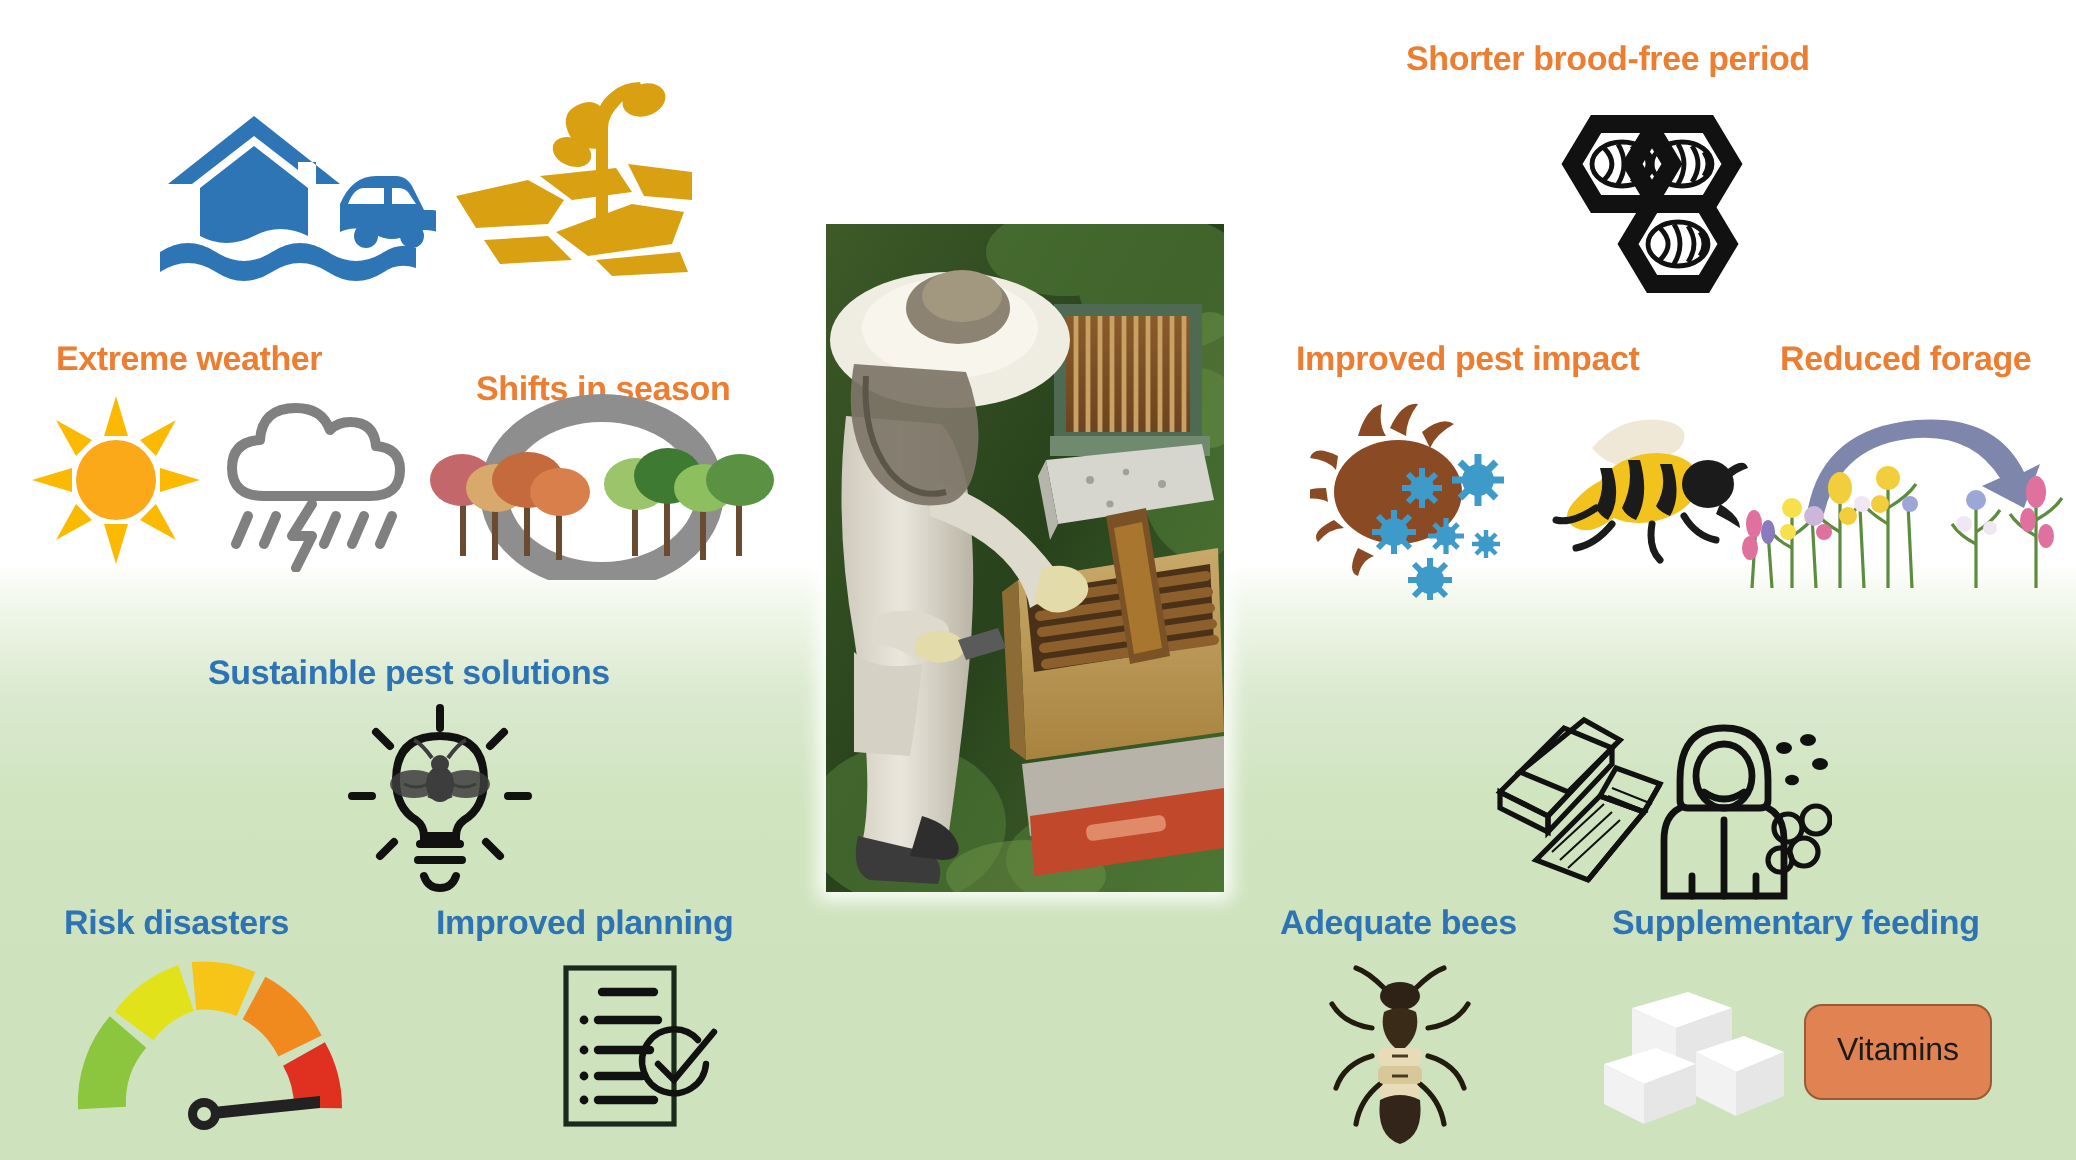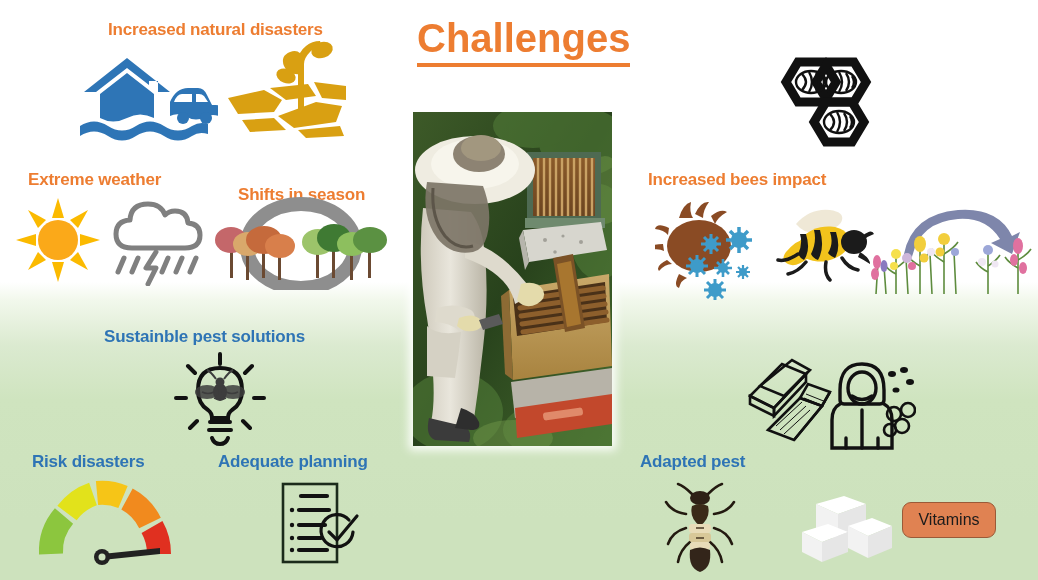--- a/index.html
+++ b/index.html
@@ -54,46 +54,47 @@
     width: 199px; height: 334px;
     overflow: hidden;
     box-shadow: 0 0 9px 4px rgba(255,255,255,0.95);
   }
   #photo svg { display:block; width:100%; height:100%; }
 
   
   #vitamins {
     position: absolute;
     left: 902px; top: 502px;
-    width: 94px; height: 36px;
+    width: 94px; height: 48px;
     background: #E08252;
     border: 1.5px solid #9a5a38;
     border-radius: 9px;
     color: #1b1b1b;
     font-size: 16px;
     display: flex; align-items: center; justify-content: center;
   }
 </style>
 </head>
 <body>
 
 <div id="poster">
 
-  <div class="bigtitle title-orange" style="left:417px; top:16px;">Challenges</div>
-
-
-  <div class="lbl lbl-orange" style="left:108px; top:20px;">Increased natural disasters</div>
+
+
   <div class="lbl lbl-orange" style="left:28px; top:170px;">Extreme weather</div>
   <div class="lbl lbl-orange" style="left:238px; top:170px;margin-top:15px;">Shifts in season</div>
-  <div class="lbl lbl-orange" style="left:648px; top:170px;">Increased bees impact</div>
+  <div class="lbl lbl-orange" style="left:703px; top:20px;">Shorter brood-free period</div>
+  <div class="lbl lbl-orange" style="left:648px; top:170px;">Improved pest impact</div>
+  <div class="lbl lbl-orange" style="left:890px; top:170px;">Reduced forage</div>
 
   <div class="lbl lbl-blue" style="left:104px; top:327px;">Sustainble pest solutions</div>
   <div class="lbl lbl-blue" style="left:32px; top:452px;">Risk disasters</div>
-  <div class="lbl lbl-blue" style="left:218px; top:452px;">Adequate planning</div>
-  <div class="lbl lbl-blue" style="left:640px; top:452px;">Adapted pest</div>
+  <div class="lbl lbl-blue" style="left:218px; top:452px;">Improved planning</div>
+  <div class="lbl lbl-blue" style="left:640px; top:452px;">Adequate bees</div>
+  <div class="lbl lbl-blue" style="left:806px; top:452px;">Supplementary feeding</div>
 
   <div class="icon" style="left:70px; top:48px; width:148px; height:95px;">
     <svg viewBox="0 0 148 95">
       <g fill="#2E75B6">
         <path d="M14 44 L57 10 L100 44 L88 44 L88 33 L79 33 L79 37 L57 20 L26 44 Z"></path>
         <path d="M30 46 L57 25 L84 46 L84 70 Q70 63 57 70 Q43 77 30 70 Z"></path>
         <path d="M100 54 q6-14 18-14 h10 q6 0 9 7 l5 10 h4 q5 0 5 6 v6 q-8 -4 -16 0 q-9 5 -18 0 q-9 -5 -17 -1 Z
                  M112 46 q-5 0 -8 8 h18 v-8 Z M126 46 v8 h12 l-4 -6 q-2 -2 -5 -2 Z"></path>
         <circle cx="113" cy="70" r="6"></circle>
         <circle cx="136" cy="70" r="6"></circle>

